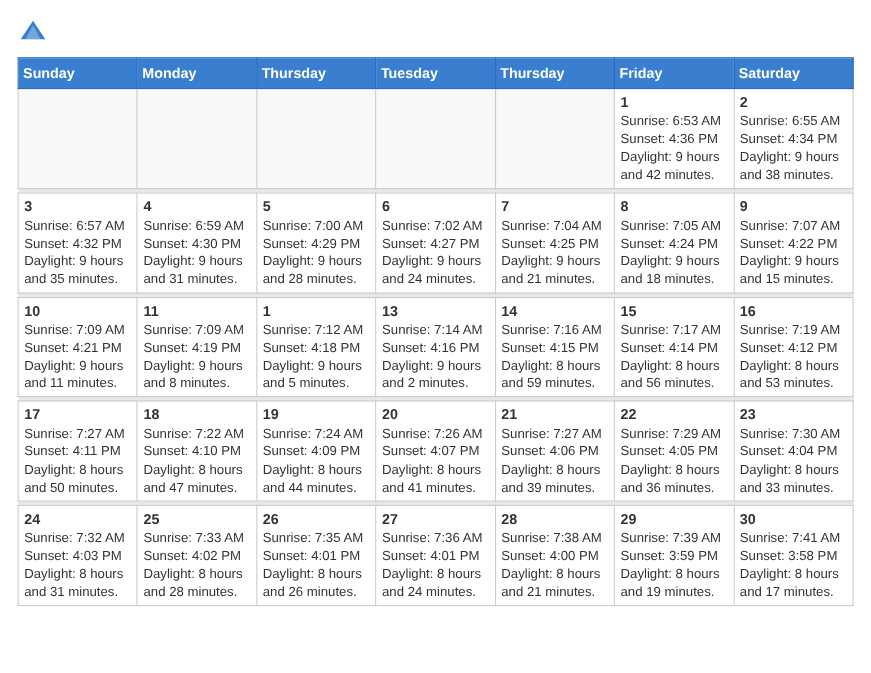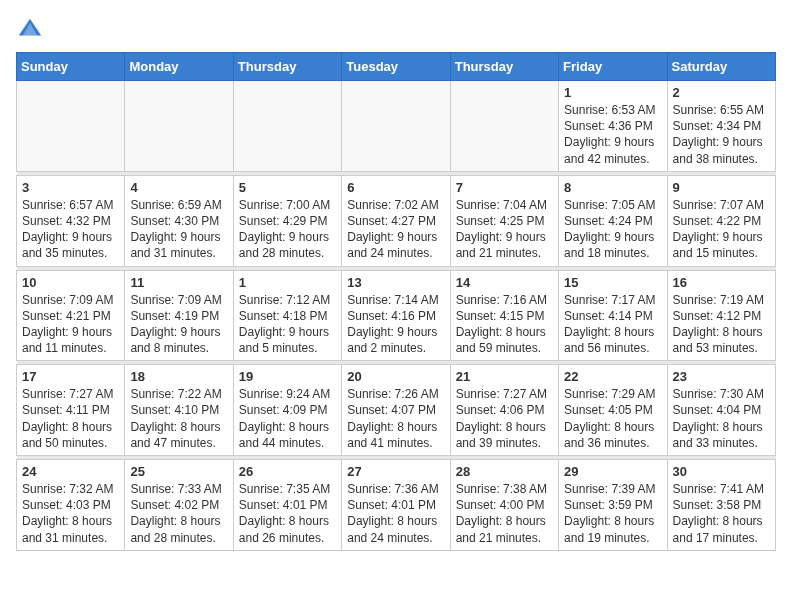--- a/index.html
+++ b/index.html
@@ -293,21 +293,21 @@
         </td>
         <td>
           <span class="day-number">18</span>
           <div class="day-info">Sunrise: 7:22 AM
 Sunset: 4:10 PM
 Daylight: 8 hours
 and 47 minutes.</div>
         </td>
         <td>
           <span class="day-number">19</span>
-          <div class="day-info">Sunrise: 9:24 AM
+          <div class="day-info">Sunrise: 7:24 AM
 Sunset: 4:09 PM
 Daylight: 8 hours
 and 44 minutes.</div>
         </td>
         <td>
           <span class="day-number">20</span>
           <div class="day-info">Sunrise: 7:26 AM
 Sunset: 4:07 PM
 Daylight: 8 hours
 and 41 minutes.</div>

